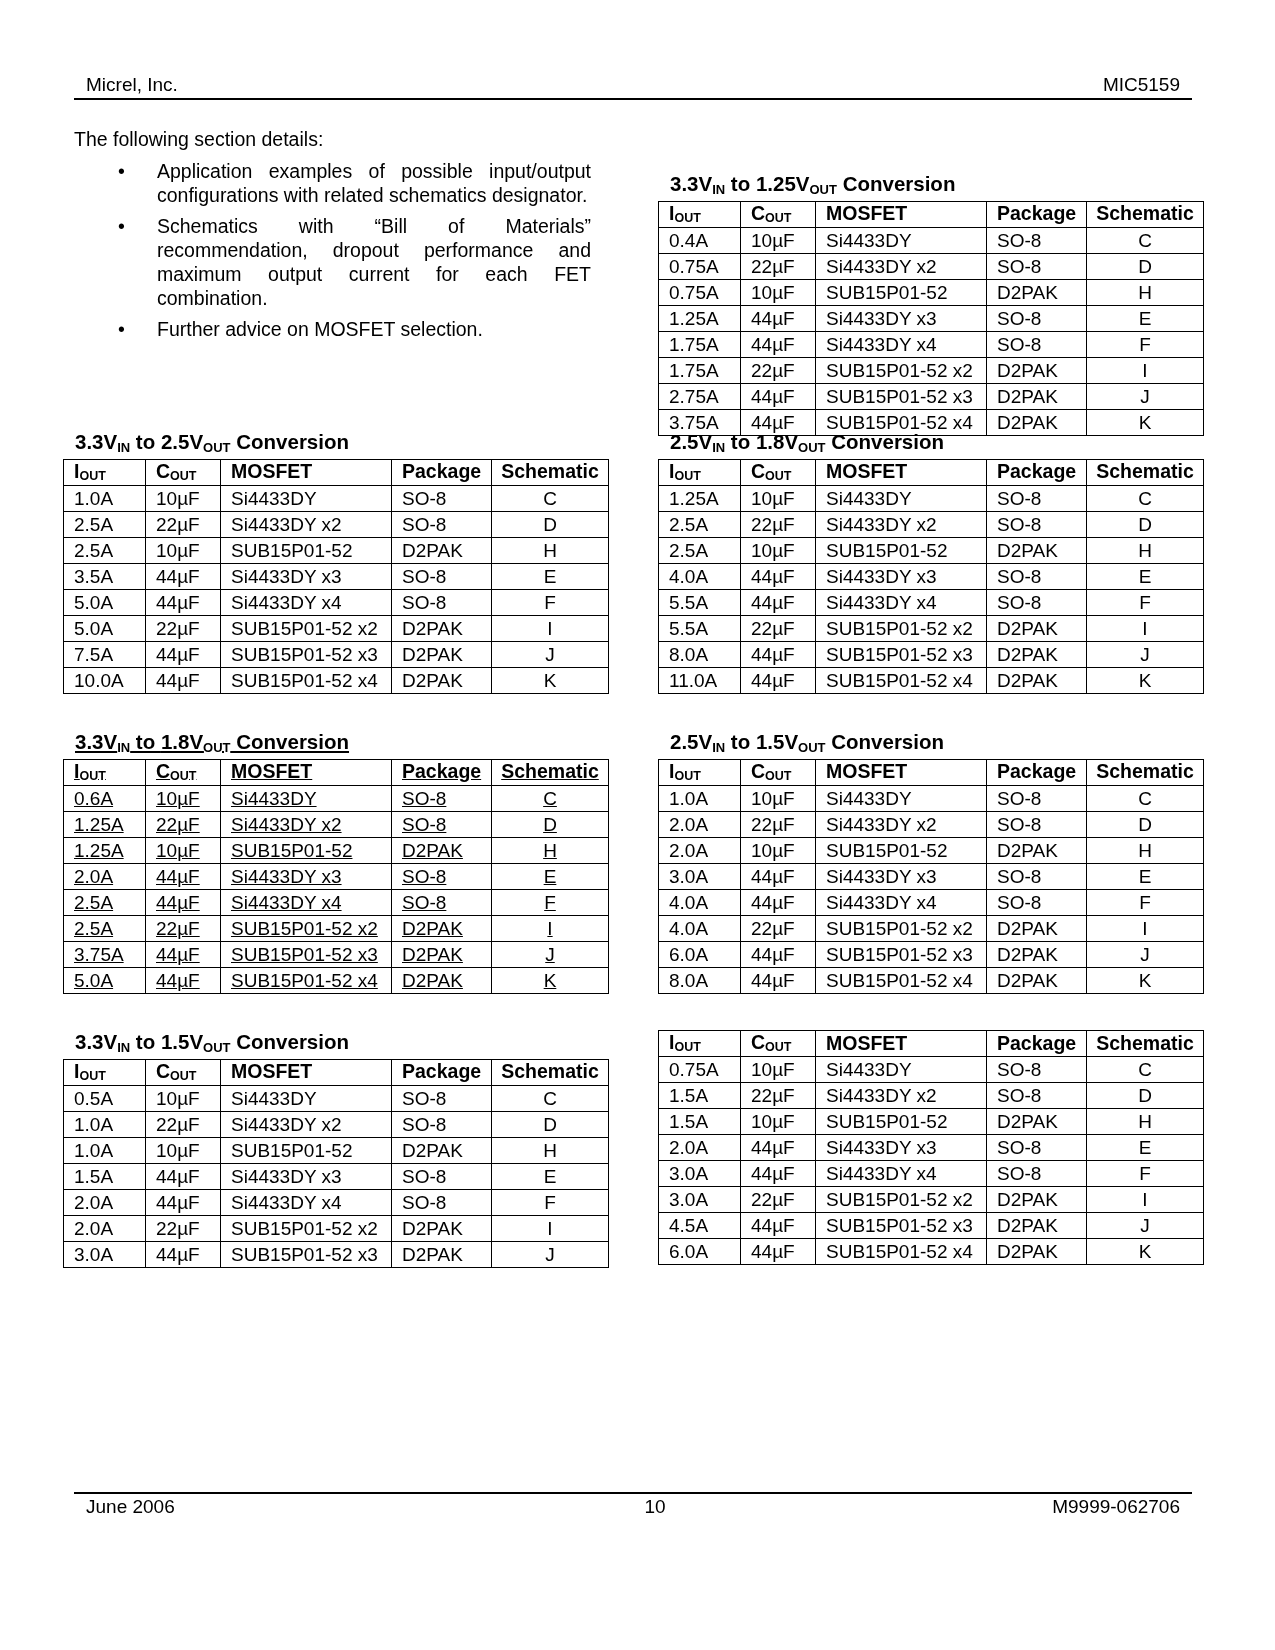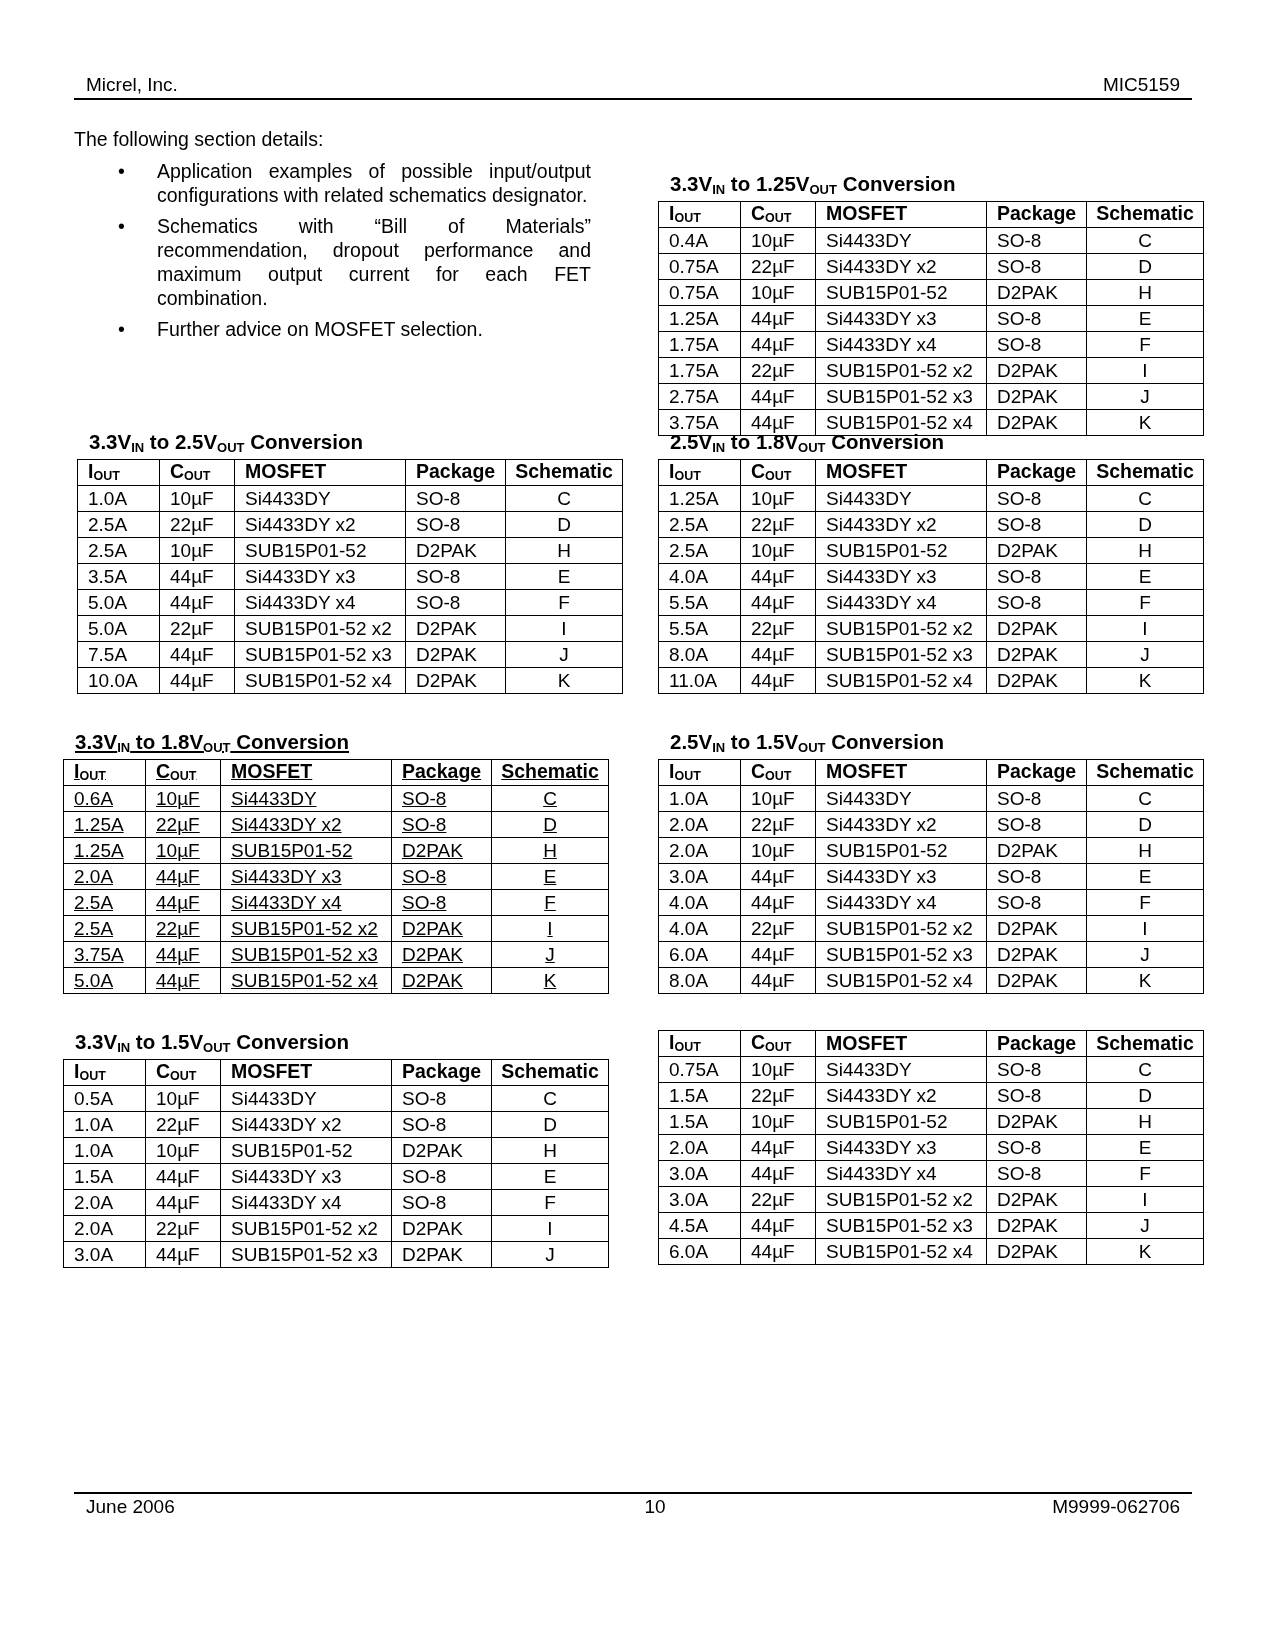--- a/index.html
+++ b/index.html
@@ -53,21 +53,21 @@
 <div class="intro">
   <p>The following section details:</p>
   <ul>
     <li>Application examples of possible input/output configurations with related schematics designator.</li>
     <li>Schematics with “Bill of Materials” recommendation, dropout performance and maximum output current for each FET combination.</li>
     <li>Further advice on MOSFET selection.</li>
   </ul>
 </div>
 
 <div id="tables-root">
-    <div class="tbl-block" style="left: 63px; top: 430px; margin-left: 14px;">
+    <div class="tbl-block" style="left: 63px; top: 430px;">
       <div class="tbl-title"><span>3.3V</span><sub>IN</sub><span style="white-space: pre;"> to </span><span>2.5V</span><sub>OUT</sub><span style="white-space: pre;"> Conversion</span></div>
       <table>
         <colgroup>
           <col class="c1">
           <col class="c2">
           <col class="c3">
           <col class="c4">
           <col class="c5">
         </colgroup>
         <thead>

